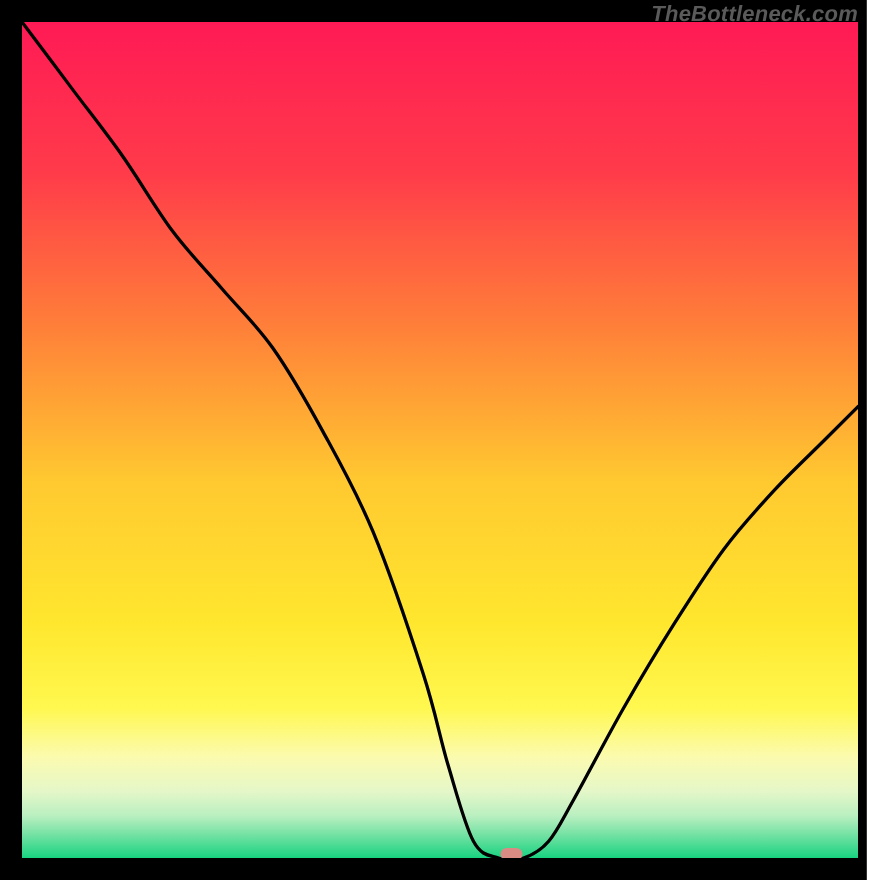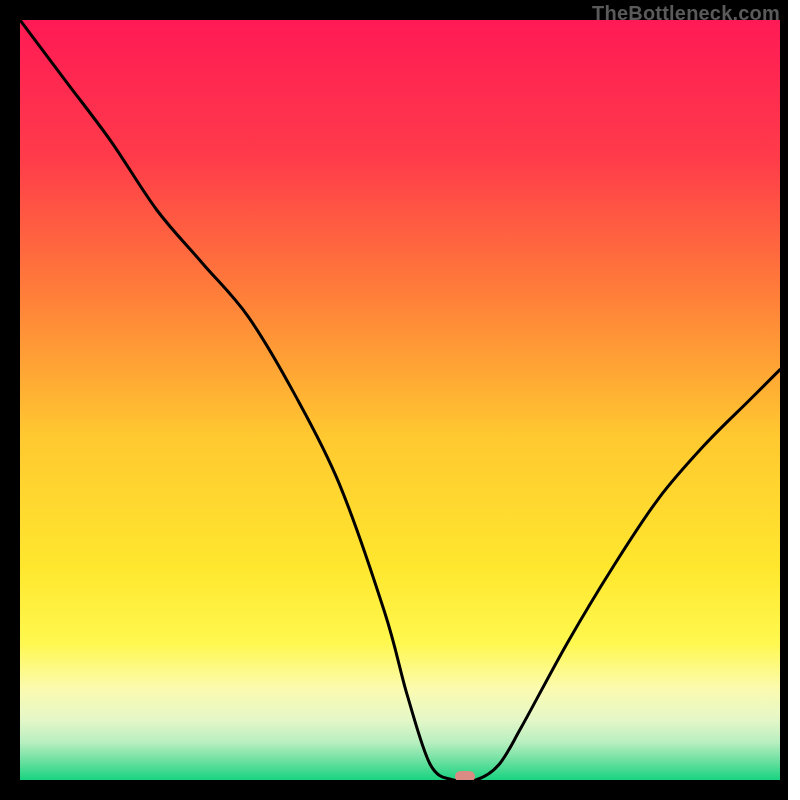--- a/index.html
+++ b/index.html
@@ -6,20 +6,21 @@
     margin: 0;
     padding: 0;
     background: #ffffff;
     font-family: Arial, Helvetica, sans-serif;
   }
   .chart-container {
     position: relative;
     width: 788px;
     height: 800px;
     background: #000000;
+    font-style: italic;
   }
   .plot-area {
     position: absolute;
     left: 20px;
     top: 20px;
     width: 760px;
     height: 760px;
     overflow: hidden;
   }
   .gradient-bg {

